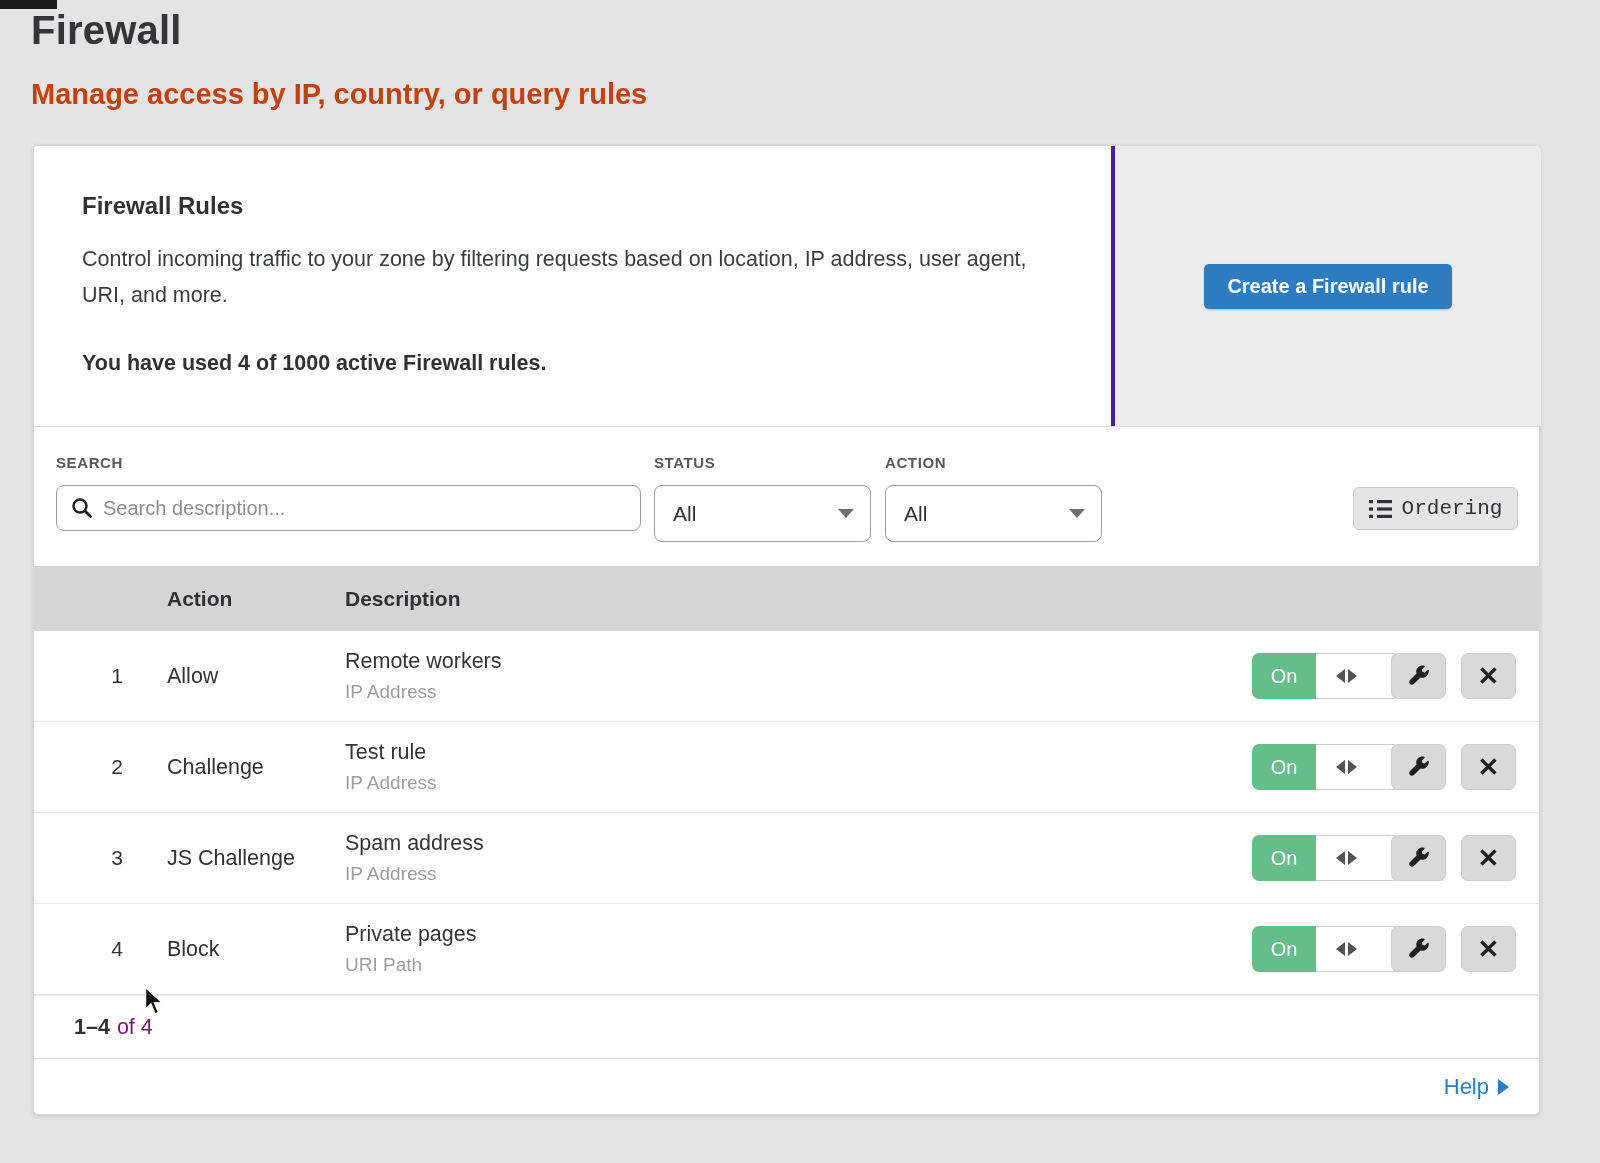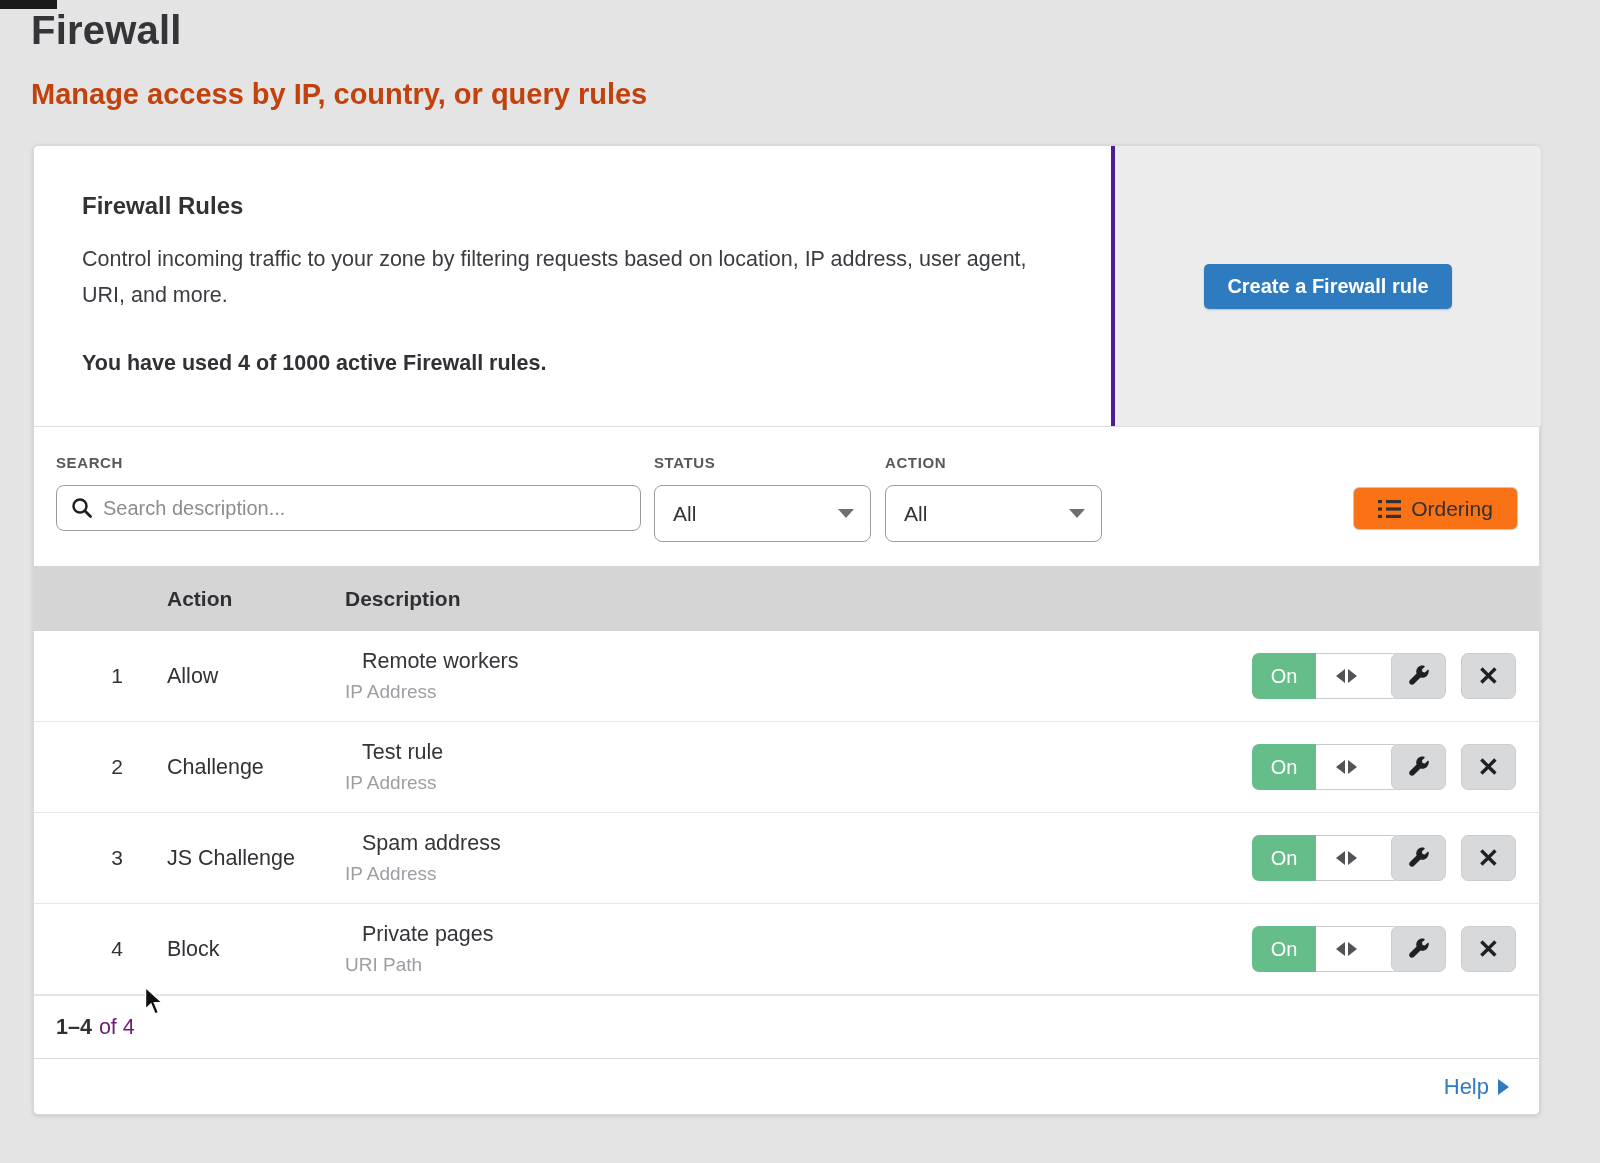--- a/index.html
+++ b/index.html
@@ -45,49 +45,49 @@
   .search-input { border:none; outline:none; background:transparent; font-family:inherit; font-size:20px; color:#3a3c40; margin-left:10px; width:100%; }
   .search-input::placeholder { color:#8b8d91; }
   .select {
     position:absolute; top:339px; width:217px; height:57px; border:1px solid #9a9ca0; border-radius:8px;
     background:#fff; display:flex; align-items:center; justify-content:space-between;
     padding:0 16px 0 18px; font-size:21px; color:#303236; cursor:pointer;
   }
   .caret { width:0; height:0; border-left:8px solid transparent; border-right:8px solid transparent; border-top:9px solid #6d6f73; }
   .ordering-btn {
     position:absolute; left:1319px; top:341px; width:165px; height:43px;
-    background:#f97316; border:1px solid #c9cacc; border-radius:6px;
+    background:#e5e5e5; border:1px solid #c9cacc; border-radius:6px;
     display:flex; align-items:center; justify-content:center; gap:10px;
-    font-family:Liberation Sans, sans-serif; font-size:21px; color:#2f3135; cursor:pointer;
+    font-family:Liberation Mono, monospace; font-size:21px; color:#2f3135; cursor:pointer;
   }
 
   
   .table-header { position:absolute; left:0; top:420px; width:100%; height:65px; background:#d5d5d6; }
   .th { position:absolute; top:0; height:65px; display:flex; align-items:center; font-size:21px; font-weight:700; color:#2e3034; }
   .th-action { left:133px; } .th-desc { left:311px; }
   .rows { position:absolute; left:0; top:485px; width:100%; }
   .rule-row { position:relative; height:91px; border-bottom:1px solid #e7e7e7; background:#fff; }
   .rule-priority { position:absolute; left:60px; top:0; width:46px; height:100%; display:flex; align-items:center; justify-content:center; font-size:21px; color:#303236; }
   .rule-action { position:absolute; left:133px; top:0; height:100%; display:flex; align-items:center; font-size:21.5px; color:#303236; }
   .rule-desc { position:absolute; left:311px; top:50%; transform:translateY(-50%); }
-  .rule-desc-title { font-size:21.5px; color:#333539;margin-left:17px; }
+  .rule-desc-title { font-size:21.5px; color:#333539; }
   .rule-desc-type { font-size:19px; color:#9b9ea2; margin-top:7px; }
 
   .toggle { position:absolute; left:1218px; top:22px; width:148px; height:46px; border-radius:7px; display:flex; cursor:pointer; box-shadow:0 0 0 1px #c9cbcd inset; background:#fff; overflow:hidden; }
   .toggle-on { width:64px; height:100%; background:#65bd89; color:#fff; font-size:20px; display:flex; align-items:center; justify-content:center; border-radius:7px 0 0 7px; }
   .toggle-handle { width:60px; height:100%; display:flex; align-items:center; justify-content:center; gap:3px; }
   .tri-l { width:0; height:0; border-top:7px solid transparent; border-bottom:7px solid transparent; border-right:9px solid #515357; }
   .tri-r { width:0; height:0; border-top:7px solid transparent; border-bottom:7px solid transparent; border-left:9px solid #515357; }
 
   .icon-btn { position:absolute; top:22px; width:55px; height:46px; background:#d8d9da; border:1px solid #cccdcf; border-radius:7px; display:flex; align-items:center; justify-content:center; cursor:pointer; }
   .btn-wrench { left:1357px; } .btn-close { left:1427px; }
   .x-glyph { font-size:26px; font-weight:700; color:#1e2022; line-height:1; }
 
   
-  .pagination { position:absolute; left:0; top:849px; width:100%; height:63px; border-top:1px solid #e3e3e3; display:flex; align-items:center; padding-left:22px; font-size:21.5px; color:#3a3c40; }
+  .pagination { position:absolute; left:0; top:849px; width:100%; height:63px; border-top:1px solid #e3e3e3; display:flex; align-items:center; padding-left:40px; font-size:21.5px; color:#3a3c40; }
   .pag-range { font-weight:700; color:#2f3135; }
   .pag-total { margin-left:7px; color:#701a75; }
   .card-footer { position:absolute; left:0; top:912px; width:100%; height:57px; border-top:1px solid #dadada; display:flex; align-items:center; justify-content:flex-end; padding-right:30px; border-radius:0 0 5px 5px; }
   .help-link { display:flex; align-items:center; gap:9px; font-size:22px; color:#2f7bbf; text-decoration:none; cursor:pointer; }
   .help-arrow { width:0; height:0; border-top:8px solid transparent; border-bottom:8px solid transparent; border-left:11px solid #2f7bbf; }
 
   .cursor { position:absolute; left:143px; top:986px; z-index:50; pointer-events:none; }
 </style>
 </head>
 <body>

